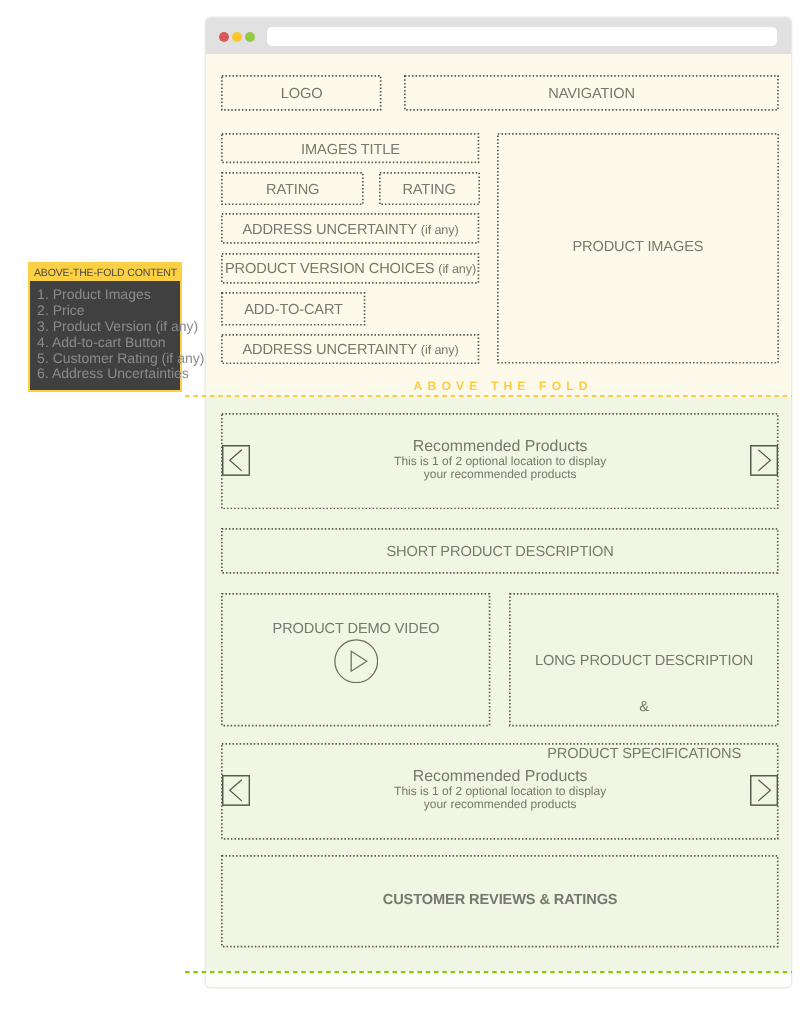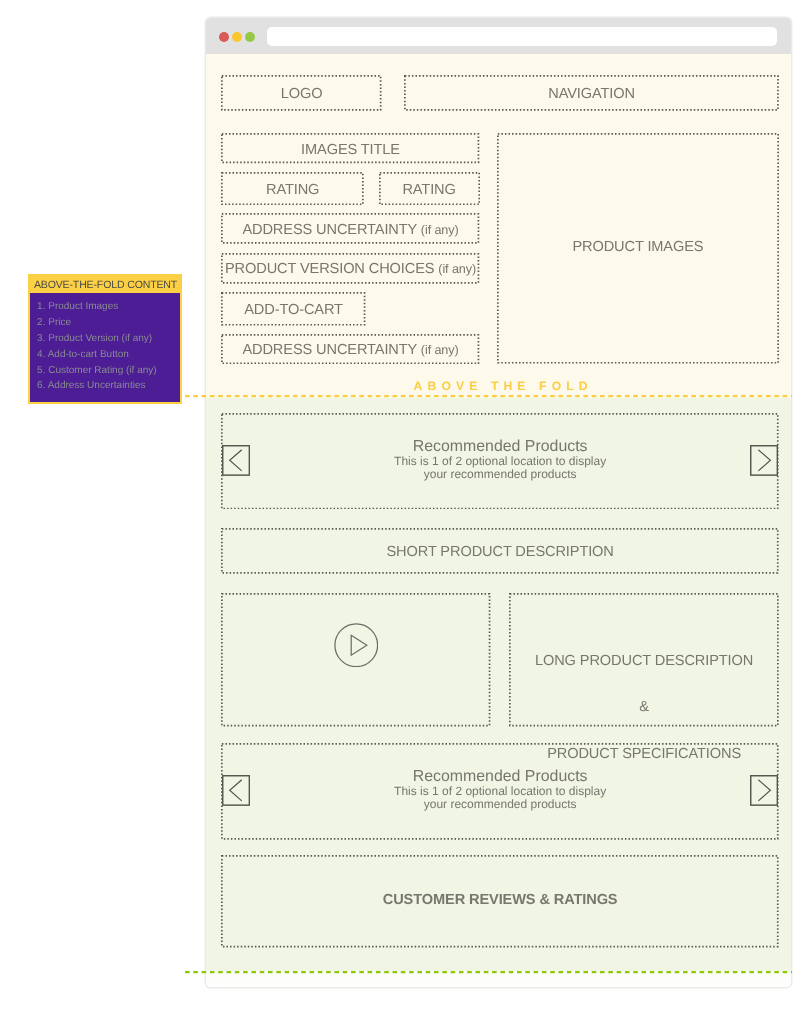--- a/index.html
+++ b/index.html
@@ -35,24 +35,24 @@
   .lbl{font-size:14.6px;letter-spacing:-0.12px;white-space:nowrap;position:relative;top:1px;}
   .lbl .sm{font-size:12.6px;letter-spacing:-0.1px;}
 
   
   .fold-line{position:absolute;height:3px;}
   .fold-line svg{display:block;}
   .fold-text{position:absolute;color:#fbcd45;font-size:12.2px;font-weight:bold;
              letter-spacing:5.1px;white-space:nowrap;}
 
   
-  .card{position:absolute;box-sizing:border-box;background:#4c1d95;margin-top:12px;}
+  .card{position:absolute;box-sizing:border-box;background:#404040;}
   .card .hd{font-size:10.55px;color:#4a4a43;padding:3px 0 2.5px 3.8px;letter-spacing:-0.15px;white-space:nowrap;}
   .card .bd{padding:6.3px 0 4px 7px;}
-  .card .bd div{font-size:10px;color:#8b8b90;line-height:15.8px;white-space:nowrap;}
+  .card .bd div{font-size:14px;color:#8b8b90;line-height:15.8px;white-space:nowrap;}
   .card.amber{border:2.6px solid #fcd044;}
   .card.amber .hd{background:#fcd044;}
   .card.lime{border:2.6px solid #8ec906;}
   .card.lime .hd{background:#8ec906;}
 
   
   .arrow{position:absolute;width:28.1px;height:30.9px;}
   .arrow svg{position:absolute;left:0;top:0;display:block;}
 
   .rec-title{font-size:15.9px;color:#76766d;line-height:17px;}
@@ -172,20 +172,21 @@
             <rect x="0.85" y="0.85" width="555.9" height="44.099999999999994" fill="none" stroke="#585850" stroke-width="1.7" stroke-dasharray="1.5 2.05" stroke-linecap="butt"></rect>
           </svg>
         <span class="lbl">SHORT PRODUCT DESCRIPTION</span>
       </div>
 
       <div class="wb" style="left:15.55px;top:539.1px;width:269.4px;height:133.4px;">
           <svg class="frame" width="269.4" height="133.4">
             <rect x="0.85" y="0.85" width="267.7" height="131.70000000000002" fill="none" stroke="#585850" stroke-width="1.7" stroke-dasharray="1.5 2.05" stroke-linecap="butt"></rect>
           </svg>
         <div class="vid-stack">
+          <div class="lbl">PRODUCT DEMO VIDEO</div>
           <svg width="44.5" height="44.5" viewBox="0 0 44.5 44.5">
             <circle cx="22.25" cy="22.25" r="21.35" fill="none" stroke="#6d6d66" stroke-width="1.25"></circle>
             <path d="M17.2 12.3 L32.8 22.25 L17.2 32.2 Z" fill="none" stroke="#6d6d66" stroke-width="1.25" stroke-linejoin="miter"></path>
           </svg>
         </div>
       </div>
       <div class="wb" style="left:303.45px;top:539.1px;width:269.7px;height:133.4px;">
           <svg class="frame" width="269.7" height="133.4">
             <rect x="0.85" y="0.85" width="268" height="131.70000000000002" fill="none" stroke="#585850" stroke-width="1.7" stroke-dasharray="1.5 2.05" stroke-linecap="butt"></rect>
           </svg>

